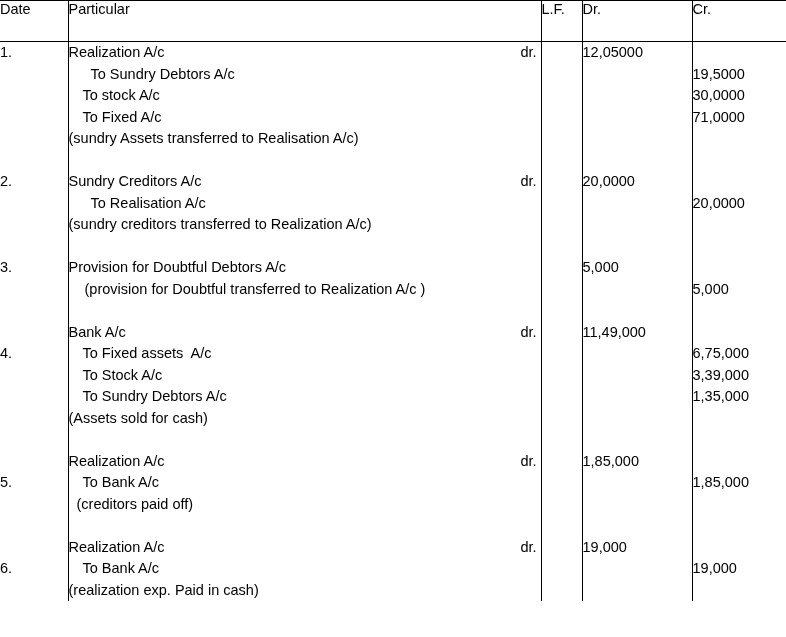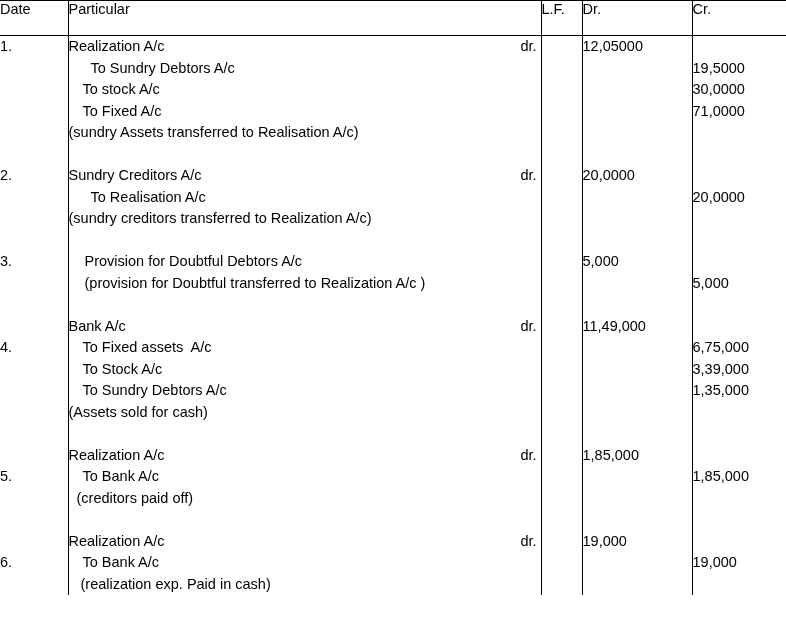--- a/index.html
+++ b/index.html
@@ -45,21 +45,21 @@
     vertical-align: top;
     padding: 0;
     border-right: 1px solid #000;
     border-left: none;
     border-top: none;
     border-bottom: none;
   }
   table.jt td.c-cr { border-right: none; }
 
   .hdr-row td {
-    height: 34px;
+    height: 40px;
     padding-top: 7px;
   }
   .hdr-row {
     border-bottom: 1px solid #000;
   }
   table.jt tr.hdr-row td {
     border-bottom: 1px solid #000;
   }
 
   .hdr-date { padding-left: 10px; }
@@ -185,21 +185,21 @@
             </td>
             <td class="c-cr">
               <div class="lines"><div class="particular-line">&nbsp;</div></div>
             </td>
           </tr>
           <tr class="entry">
             <td class="date-cell">
               <div class="lines"><div class="particular-line">3.</div></div>
             </td>
             <td class="part-cell">
-              <div class="lines"><div class="particular-line"><span class="pl-text" style="padding-left:16px">Provision for Doubtful Debtors A/c</span></div><div class="particular-line"><span class="pl-text" style="padding-left:16px">(provision for Doubtful transferred to Realization A/c )</span></div></div>
+              <div class="lines"><div class="particular-line"><span class="pl-text" style="padding-left:0px">Provision for Doubtful Debtors A/c</span></div><div class="particular-line"><span class="pl-text" style="padding-left:16px">(provision for Doubtful transferred to Realization A/c )</span></div></div>
             </td>
             <td class="lf-cell">
               <div class="num"><div class="particular-line"></div><div class="particular-line"></div></div>
             </td>
             <td class="dr-cell">
               <div class="num"><div class="particular-line">5,000</div><div class="particular-line"></div></div>
             </td>
             <td class="cr-cell c-cr">
               <div class="num"><div class="particular-line"></div><div class="particular-line">5,000</div></div>
             </td>
@@ -287,21 +287,21 @@
             </td>
             <td class="c-cr">
               <div class="lines"><div class="particular-line">&nbsp;</div></div>
             </td>
           </tr>
           <tr class="entry">
             <td class="date-cell">
               <div class="lines"><div class="spacer-line"></div><div class="particular-line">6.</div></div>
             </td>
             <td class="part-cell">
-              <div class="lines"><div class="particular-line"><span class="pl-text" style="padding-left:0px">Realization A/c</span><span class="pl-dr">dr.</span></div><div class="particular-line"><span class="pl-text" style="padding-left:14px">To Bank A/c</span></div><div class="particular-line"><span class="pl-text" style="padding-left:12px">(realization exp. Paid in cash)</span></div></div>
+              <div class="lines"><div class="particular-line"><span class="pl-text" style="padding-left:0px">Realization A/c</span><span class="pl-dr">dr.</span></div><div class="particular-line"><span class="pl-text" style="padding-left:14px">To Bank A/c</span></div><div class="particular-line"><span class="pl-text" style="padding-left:0px">(realization exp. Paid in cash)</span></div></div>
             </td>
             <td class="lf-cell">
               <div class="num"><div class="particular-line"></div><div class="particular-line"></div><div class="particular-line"></div></div>
             </td>
             <td class="dr-cell">
               <div class="num"><div class="particular-line">19,000</div><div class="particular-line"></div><div class="particular-line"></div></div>
             </td>
             <td class="cr-cell c-cr">
               <div class="num"><div class="particular-line"></div><div class="particular-line">19,000</div><div class="particular-line"></div></div>
             </td>

